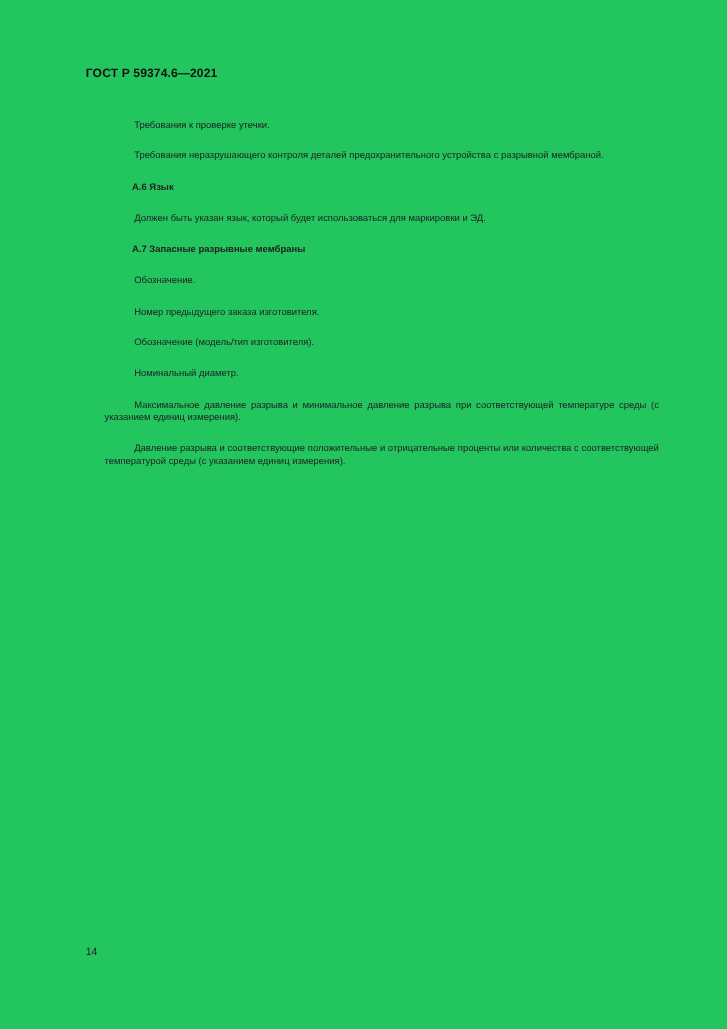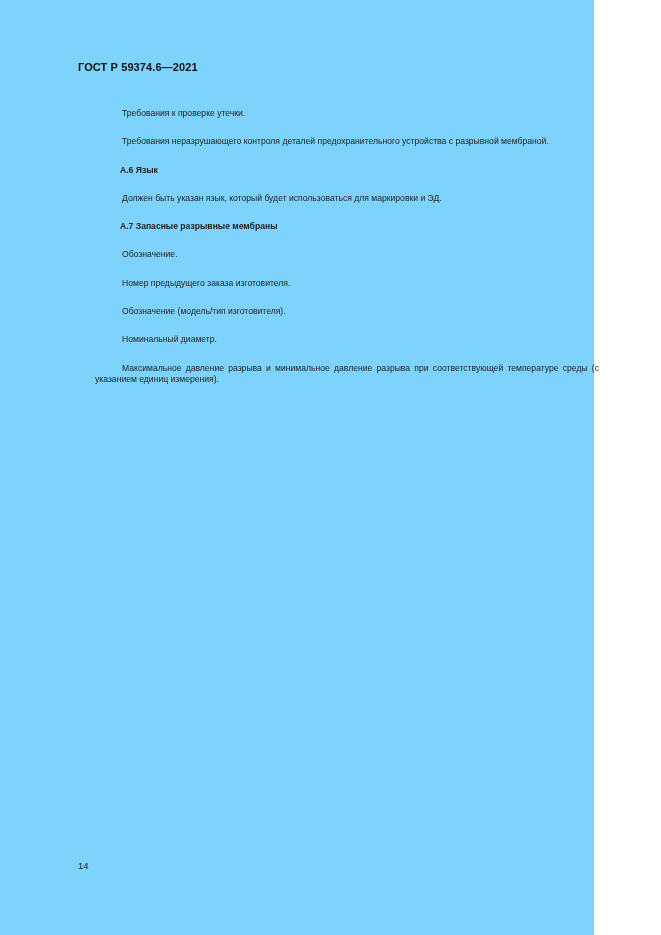--- a/index.html
+++ b/index.html
@@ -1,18 +1,18 @@
 <!DOCTYPE html>
 <html><head>
   <meta charset="utf-8">
   <style>
     html, body { margin: 0; padding: 0; background: #ffffff; }
     body { width: 661px; height: 935px; position: relative; overflow: hidden;
            font-family: "Liberation Sans", sans-serif; color: #1a1a1a; }
-    .page { position: absolute; left: 0; top: 0; width: 594px; height: 935px; background: #7dd3fc; }
+    .page { position: absolute; left: 0; top: 0; width: 661px; height: 935px; background: #22c55e; }
     .header { position: absolute; left: 78px; top: 61px; font-size: 11px; font-weight: bold; letter-spacing: 0.1px; color: #111; }
     .body { position: absolute; left: 78px; top: 91px; width: 538px; font-size: 8.6px; line-height: 11.3px; color: #222; }
     .p { text-indent: 27px; text-align: justify; margin: 17px; }
     .h { margin: 7px 0 3px 42px; font-weight: bold; }
     .pageno { position: absolute; left: 78px; top: 860px; font-size: 9.5px; color: #222; }
   </style>
 </head>
 <body>
 
 <div class="page">
@@ -24,16 +24,17 @@
 
     <div class="h">А.6 Язык</div>
     <p class="p">Должен быть указан язык, который будет использоваться для маркировки и ЭД.</p>
 
     <div class="h">А.7 Запасные разрывные мембраны</div>
     <p class="p">Обозначение.</p>
     <p class="p">Номер предыдущего заказа изготовителя.</p>
     <p class="p">Обозначение (модель/тип изготовителя).</p>
     <p class="p">Номинальный диаметр.</p>
     <p class="p">Максимальное давление разрыва и минимальное давление разрыва при соответствующей температуре среды (с указанием единиц измерения).</p>
+    <p class="p">Давление разрыва и соответствующие положительные и отрицательные проценты или количества с соответствующей температурой среды (с указанием единиц измерения).</p>
   </div>
 
   <div class="pageno">14</div>
 </div>
 
 </body></html>

